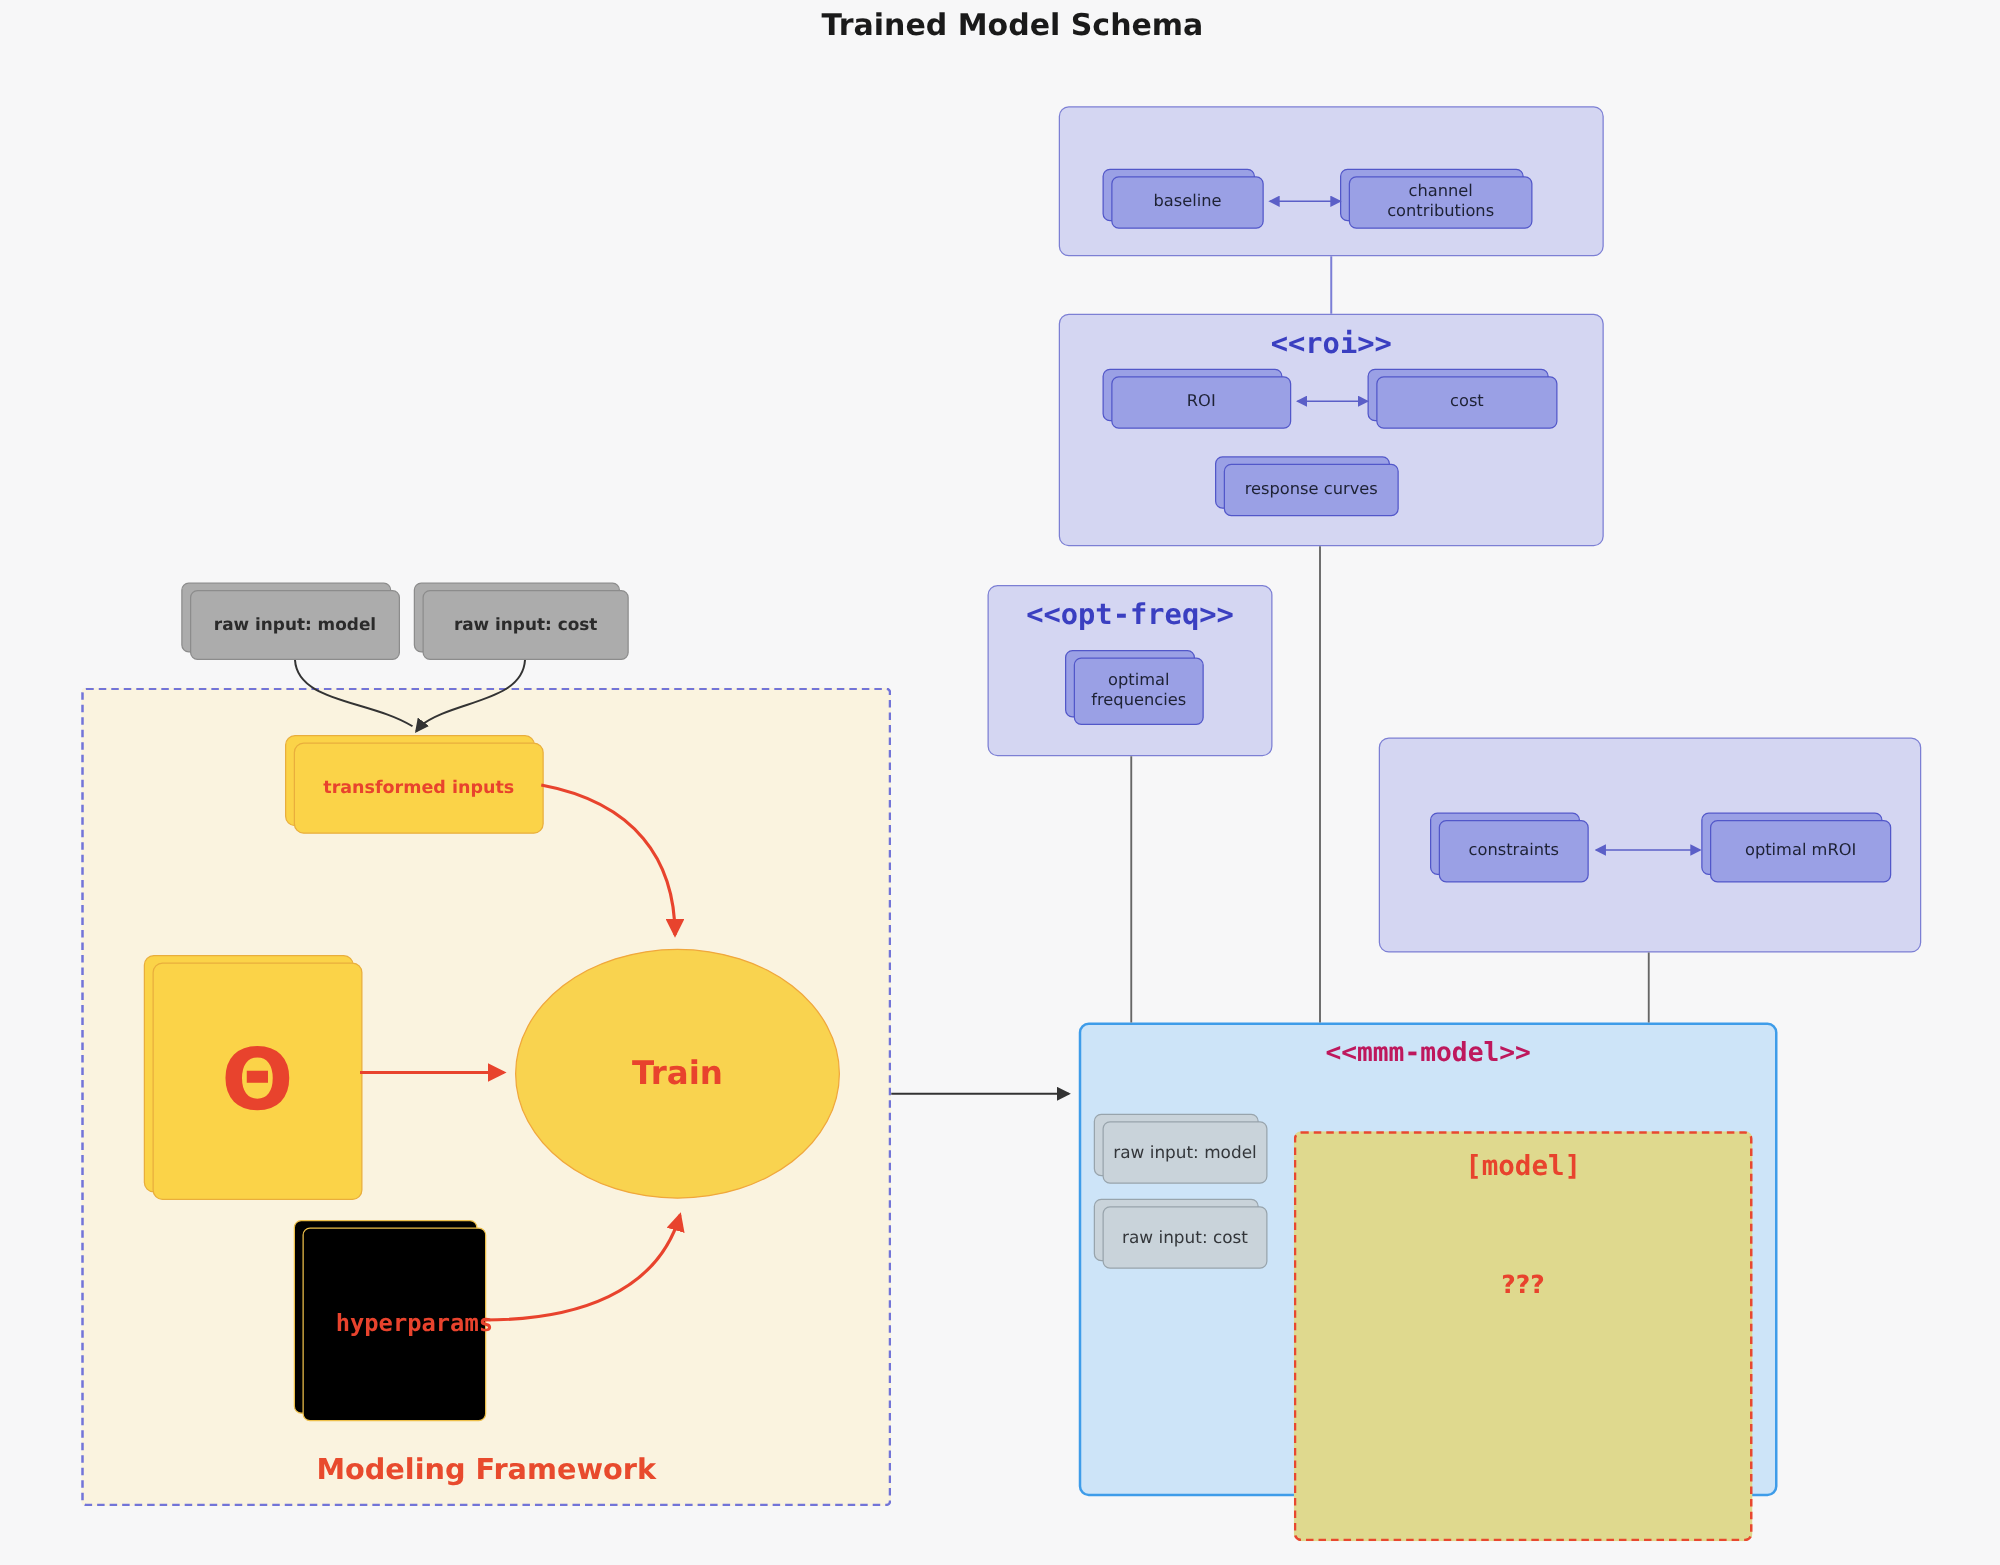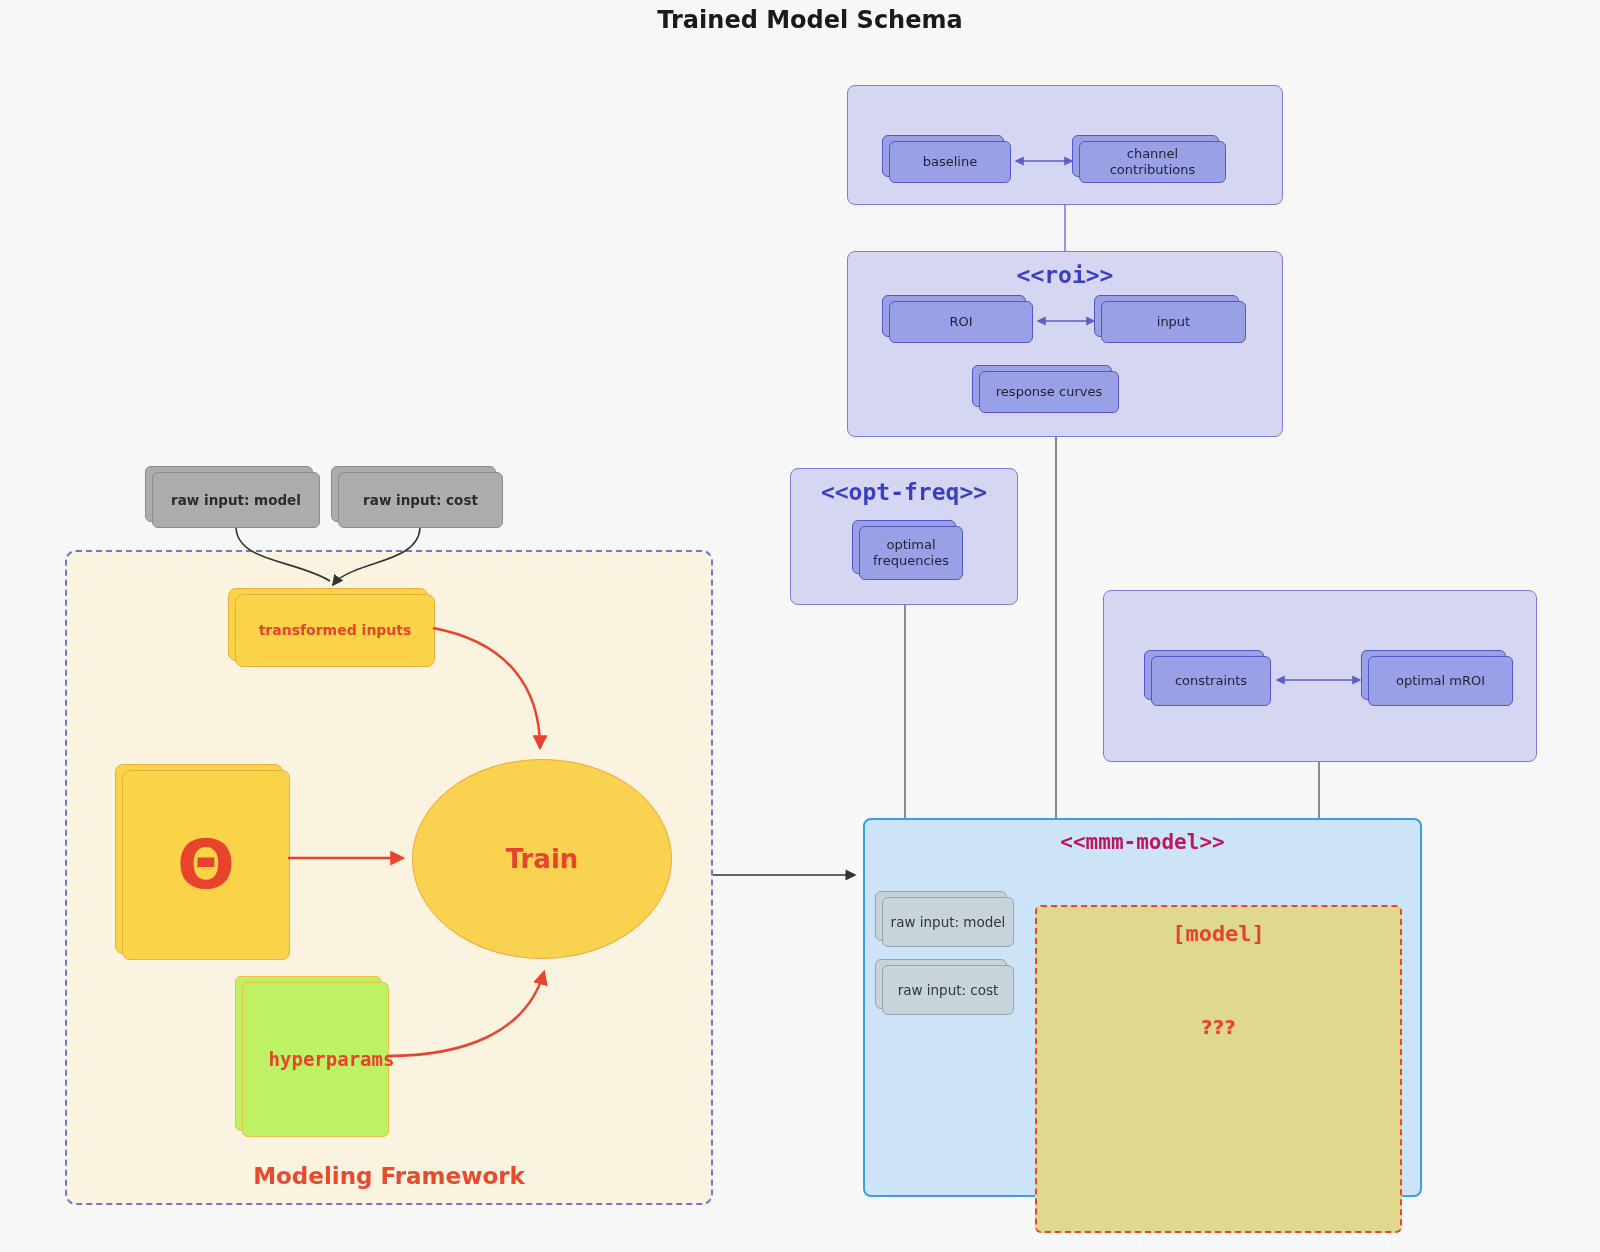--- a/index.html
+++ b/index.html
@@ -19,21 +19,21 @@
   .t-blue{color:#be185d;font-size:21px;}
   
   .card{position:absolute;display:flex;align-items:center;justify-content:center;
         text-align:center;border-radius:6px;font-size:13px;line-height:1.25;padding:4px;}
   .card::before{content:"";position:absolute;z-index:-1;left:-8px;top:-7px;width:100%;height:100%;
         background:inherit;border:inherit;border-radius:inherit;}
   .c-purple{background:#9AA0E5;border:1.5px solid #5257C9;color:#1E2235;}
   .c-gray{background:#ACACAC;border:1.5px solid #8C8C8C;color:#2B2B2B;font-weight:bold;font-size:13.5px;}
   .c-bluegray{background:#C9D3DA;border:1.5px solid #98A4AC;color:#33363A;font-size:13.5px;}
   .c-yellow{background:#FBD348;border:1.5px solid #E9AE3C;color:#E8432D;border-radius:8px;}
-  .c-yellowlight{background:#bef264;border:1.5px solid #EDBF4A;color:#E8432D;padding-left:36px;}
+  .c-yellowlight{background:#000000;border:1.5px solid #EDBF4A;color:#E8432D;padding-left:36px;}
   .red-bold-sans{font-weight:bold;font-size:14px;color:#E8432D;}
   .red-bold-mono{font-family:"DejaVu Sans Mono","Liberation Mono",monospace;font-weight:bold;
                  font-size:19px;color:#E8432D;}
   
   .ellipse{position:absolute;border-radius:50%;background:#F9D34F;border:1.5px solid #F0A73C;
            display:flex;align-items:center;justify-content:center;}
   .train-label{font-size:26px;font-weight:bold;color:#E8432D;}
   .theta-glyph{font-size:68px;font-weight:bold;color:#E8432D;line-height:1;}
   .model-dashed{position:absolute;background:#DFD98E;border:2.5px dashed #E8482F;border-radius:6px;}
   .model-label{position:absolute;left:0;right:0;top:14px;text-align:center;
@@ -61,21 +61,21 @@
       <span>channel contributions</span>
     </div>
   </div>
 
   <div class="sg sg-purple" style="left:847px;top:251px;width:436px;height:186px;">
     <div class="sg-title t-purple">&lt;&lt;roi&gt;&gt;</div>
     <div class="card c-purple" style="left:41px;top:49px;width:144px;height:42px;">
       <span>ROI</span>
     </div>
     <div class="card c-purple" style="left:253px;top:49px;width:145px;height:42px;">
-      <span>input</span>
+      <span>cost</span>
     </div>
     <div class="card c-purple" style="left:131px;top:119px;width:140px;height:42px;">
       <span>response curves</span>
     </div>
   </div>
 
   <div class="sg sg-purple" style="left:790px;top:468px;width:228px;height:137px;">
     <div class="sg-title t-purple">&lt;&lt;opt-freq&gt;&gt;</div>
     <div class="card c-purple" style="left:68px;top:57px;width:104px;height:54px;">
       <span>optimal frequencies</span>
@@ -98,21 +98,21 @@
     </div>
     <div class="card c-bluegray" style="left:17px;top:145px;width:132px;height:50px;">
       <span>raw input: cost</span>
     </div>
     <div class="model-dashed" style="left:170px;top:85px;width:367px;height:328px;">
       <div class="model-label">[model]</div>
       <div class="model-qqq">???</div>
     </div>
   </div>
 
-  <div class="sg sg-frame" style="left:65px;top:550px;width:648px;height:655px;border-radius:11px;">
+  <div class="sg sg-frame" style="left:65px;top:550px;width:648px;height:655px;">
     <div class="card c-yellow red-bold-sans" style="left:168px;top:42px;width:200px;height:73px;">
       <span>transformed inputs</span>
     </div>
     <div class="card c-yellow" style="left:55px;top:218px;width:168px;height:190px;">
       <span class="theta-glyph">Θ</span>
     </div>
     <div class="ellipse" style="left:345px;top:207px;width:260px;height:200px;">
       <span class="train-label">Train</span>
     </div>
     <div class="card c-yellowlight red-bold-mono" style="left:175px;top:430px;width:147px;height:155px;">

